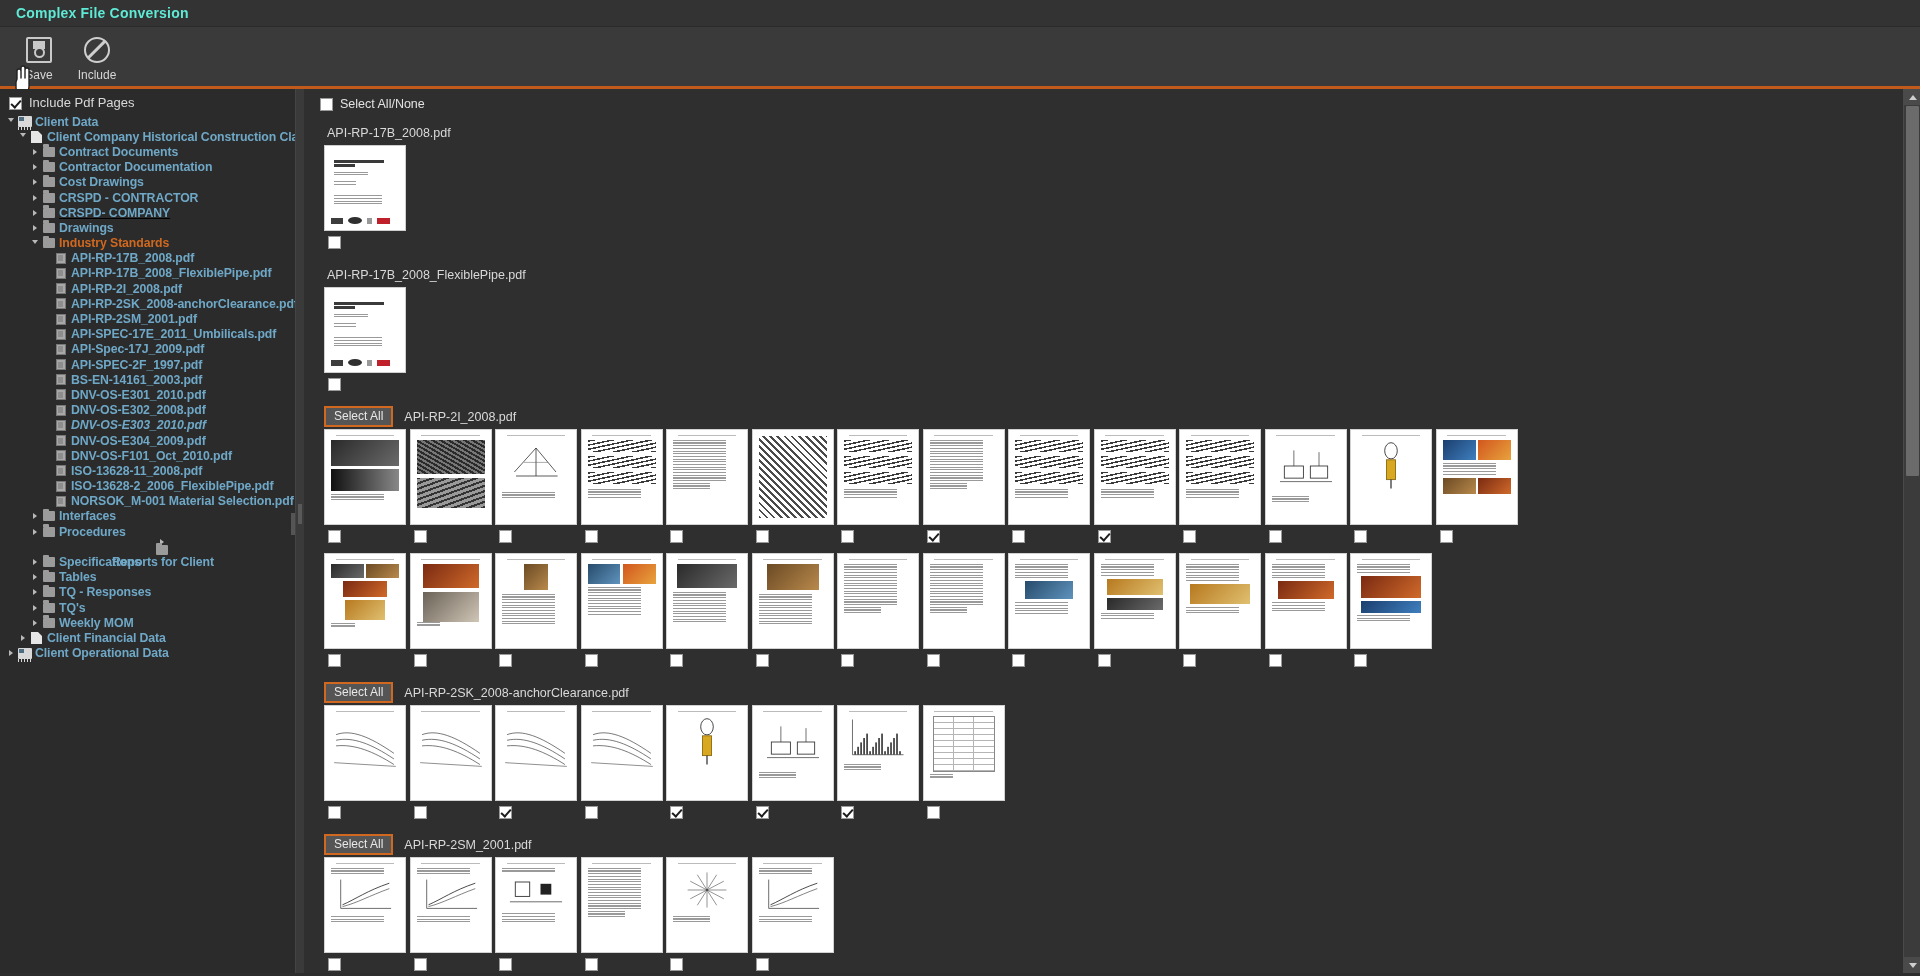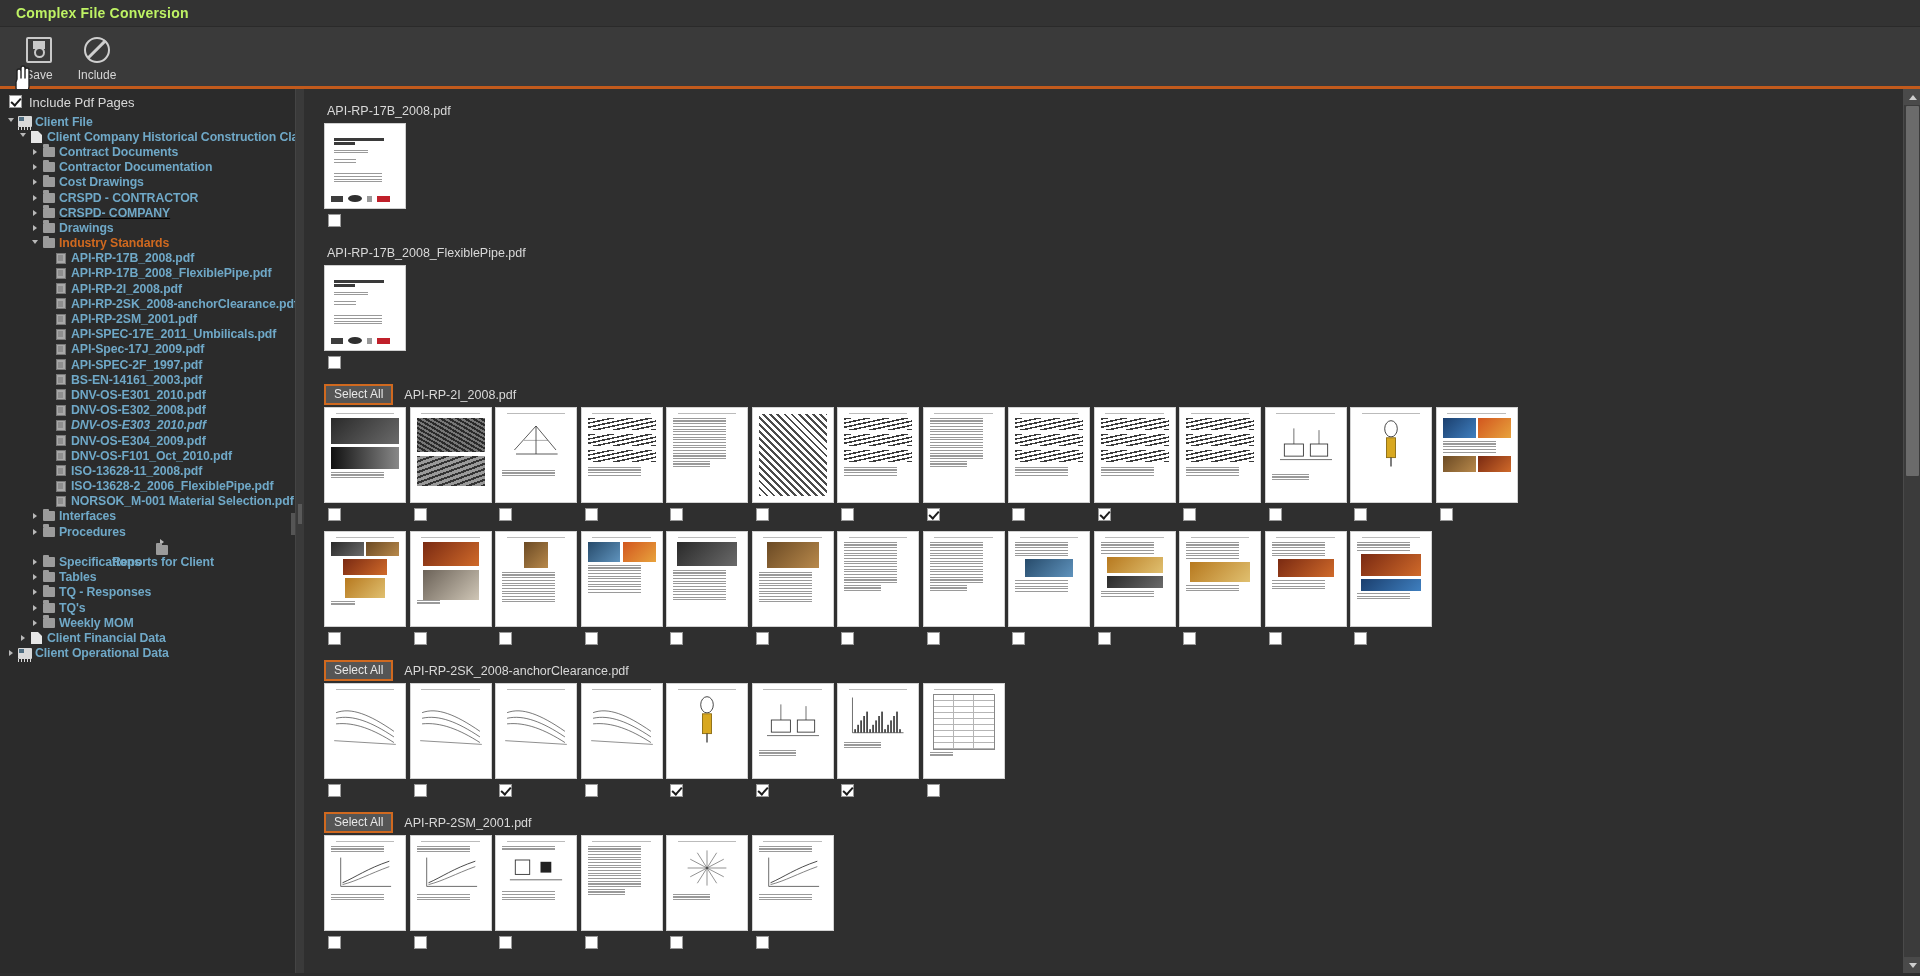--- a/index.html
+++ b/index.html
@@ -13,21 +13,21 @@
 
   
   #titlebar {
     height: 27px;
     background: #333333;
     display: flex; align-items: center;
     padding-left: 16px;
     border-bottom: 1px solid #2a2a2a;
   }
   #titlebar .title {
-    color: #bef264;
+    color: #5eead4;
     font-size: 14px;
     font-weight: bold;
     letter-spacing: .2px;
   }
 
   
   #toolbar {
     height: 62px;
     background: #3a3a3a;
     display: flex; align-items: flex-start;
@@ -101,21 +101,21 @@
 
   
   #left-panel {
     width: 296px;
     background: #2b2b2b;
     border-right: 1px solid #444;
     position: relative;
     overflow: hidden;
   }
   #include-row {
-    display: flex; align-items: flex-start;
+    display: flex; align-items: flex-end;
     gap: 7px;
     padding: 6px 0 4px 9px;
   }
   #include-row .label {
     color: #d8d8d8;
     font-size: 13px;
   }
   .cb {
     width: 13px; height: 13px;
     background: #fff;
@@ -406,21 +406,21 @@
       <span class="label">Include Pdf Pages</span>
     </div>
     <div class="tree" id="tree-container">
         <div class="node" style="padding-left: 0px;">
           <span class="arrow open">
             <i></i>
           </span>
           <span class="ico">
             <span class="dataico"></span>
           </span>
-          <span class="txt">Client File</span>
+          <span class="txt">Client Data</span>
         </div>
         <div class="node" style="padding-left: 12px;">
           <span class="arrow open">
             <i></i>
           </span>
           <span class="ico">
             <span class="pageico"></span>
           </span>
           <span class="txt">Client Company Historical Construction Claim</span>
         </div>
@@ -699,20 +699,24 @@
       </div>
     <div id="splitter"></div>
   </div>
 
   <div id="right-panel">
     <div id="inner-strip">
       <span class="grip"></span>
     </div>
 
     <div id="right-inner">
+      <div id="selectall-row">
+        <span class="cb"></span>
+        <span class="label">Select All/None</span>
+      </div>
       <div id="sections-container">
           <div class="section">
             <div class="section-head">
               <span class="section-title single">API-RP-17B_2008.pdf</span>
             </div>
             <div class="thumb-row">
               <div class="thumb-cell">
                 <div class="bigthumb">
                   <div class="pg" style="padding:14px 9px">
         <div class="hdr" style="width:80%"></div>

